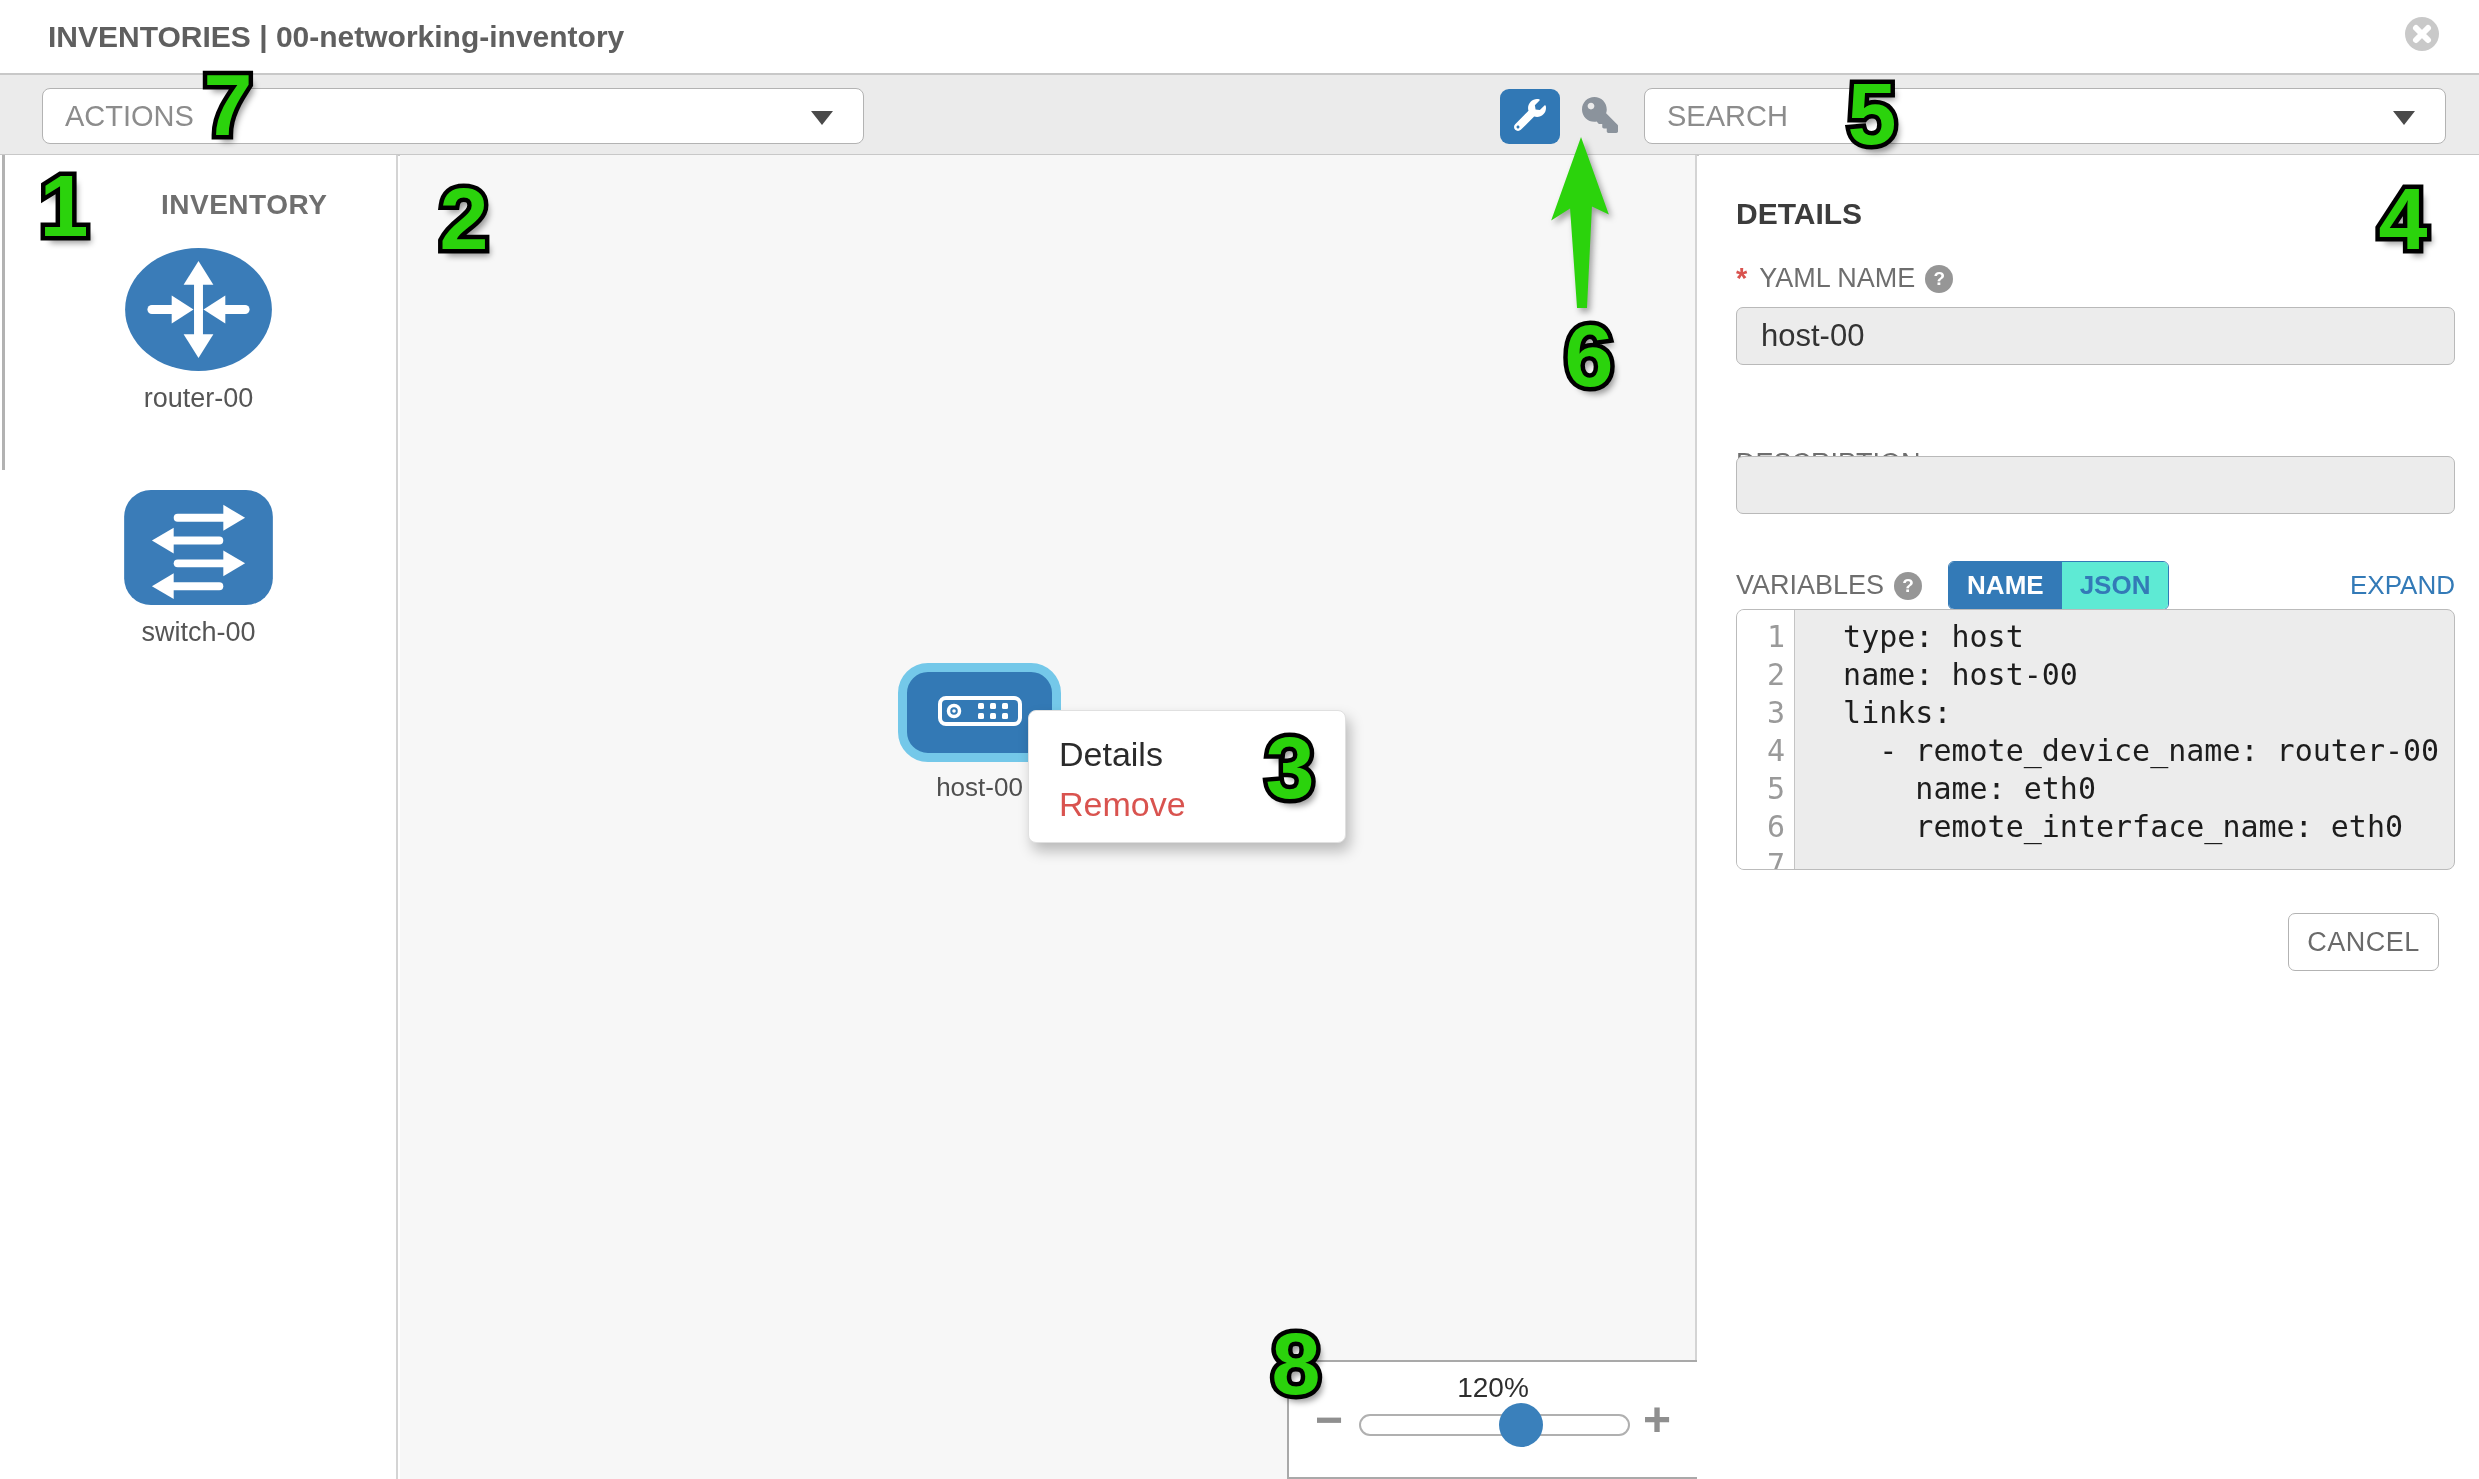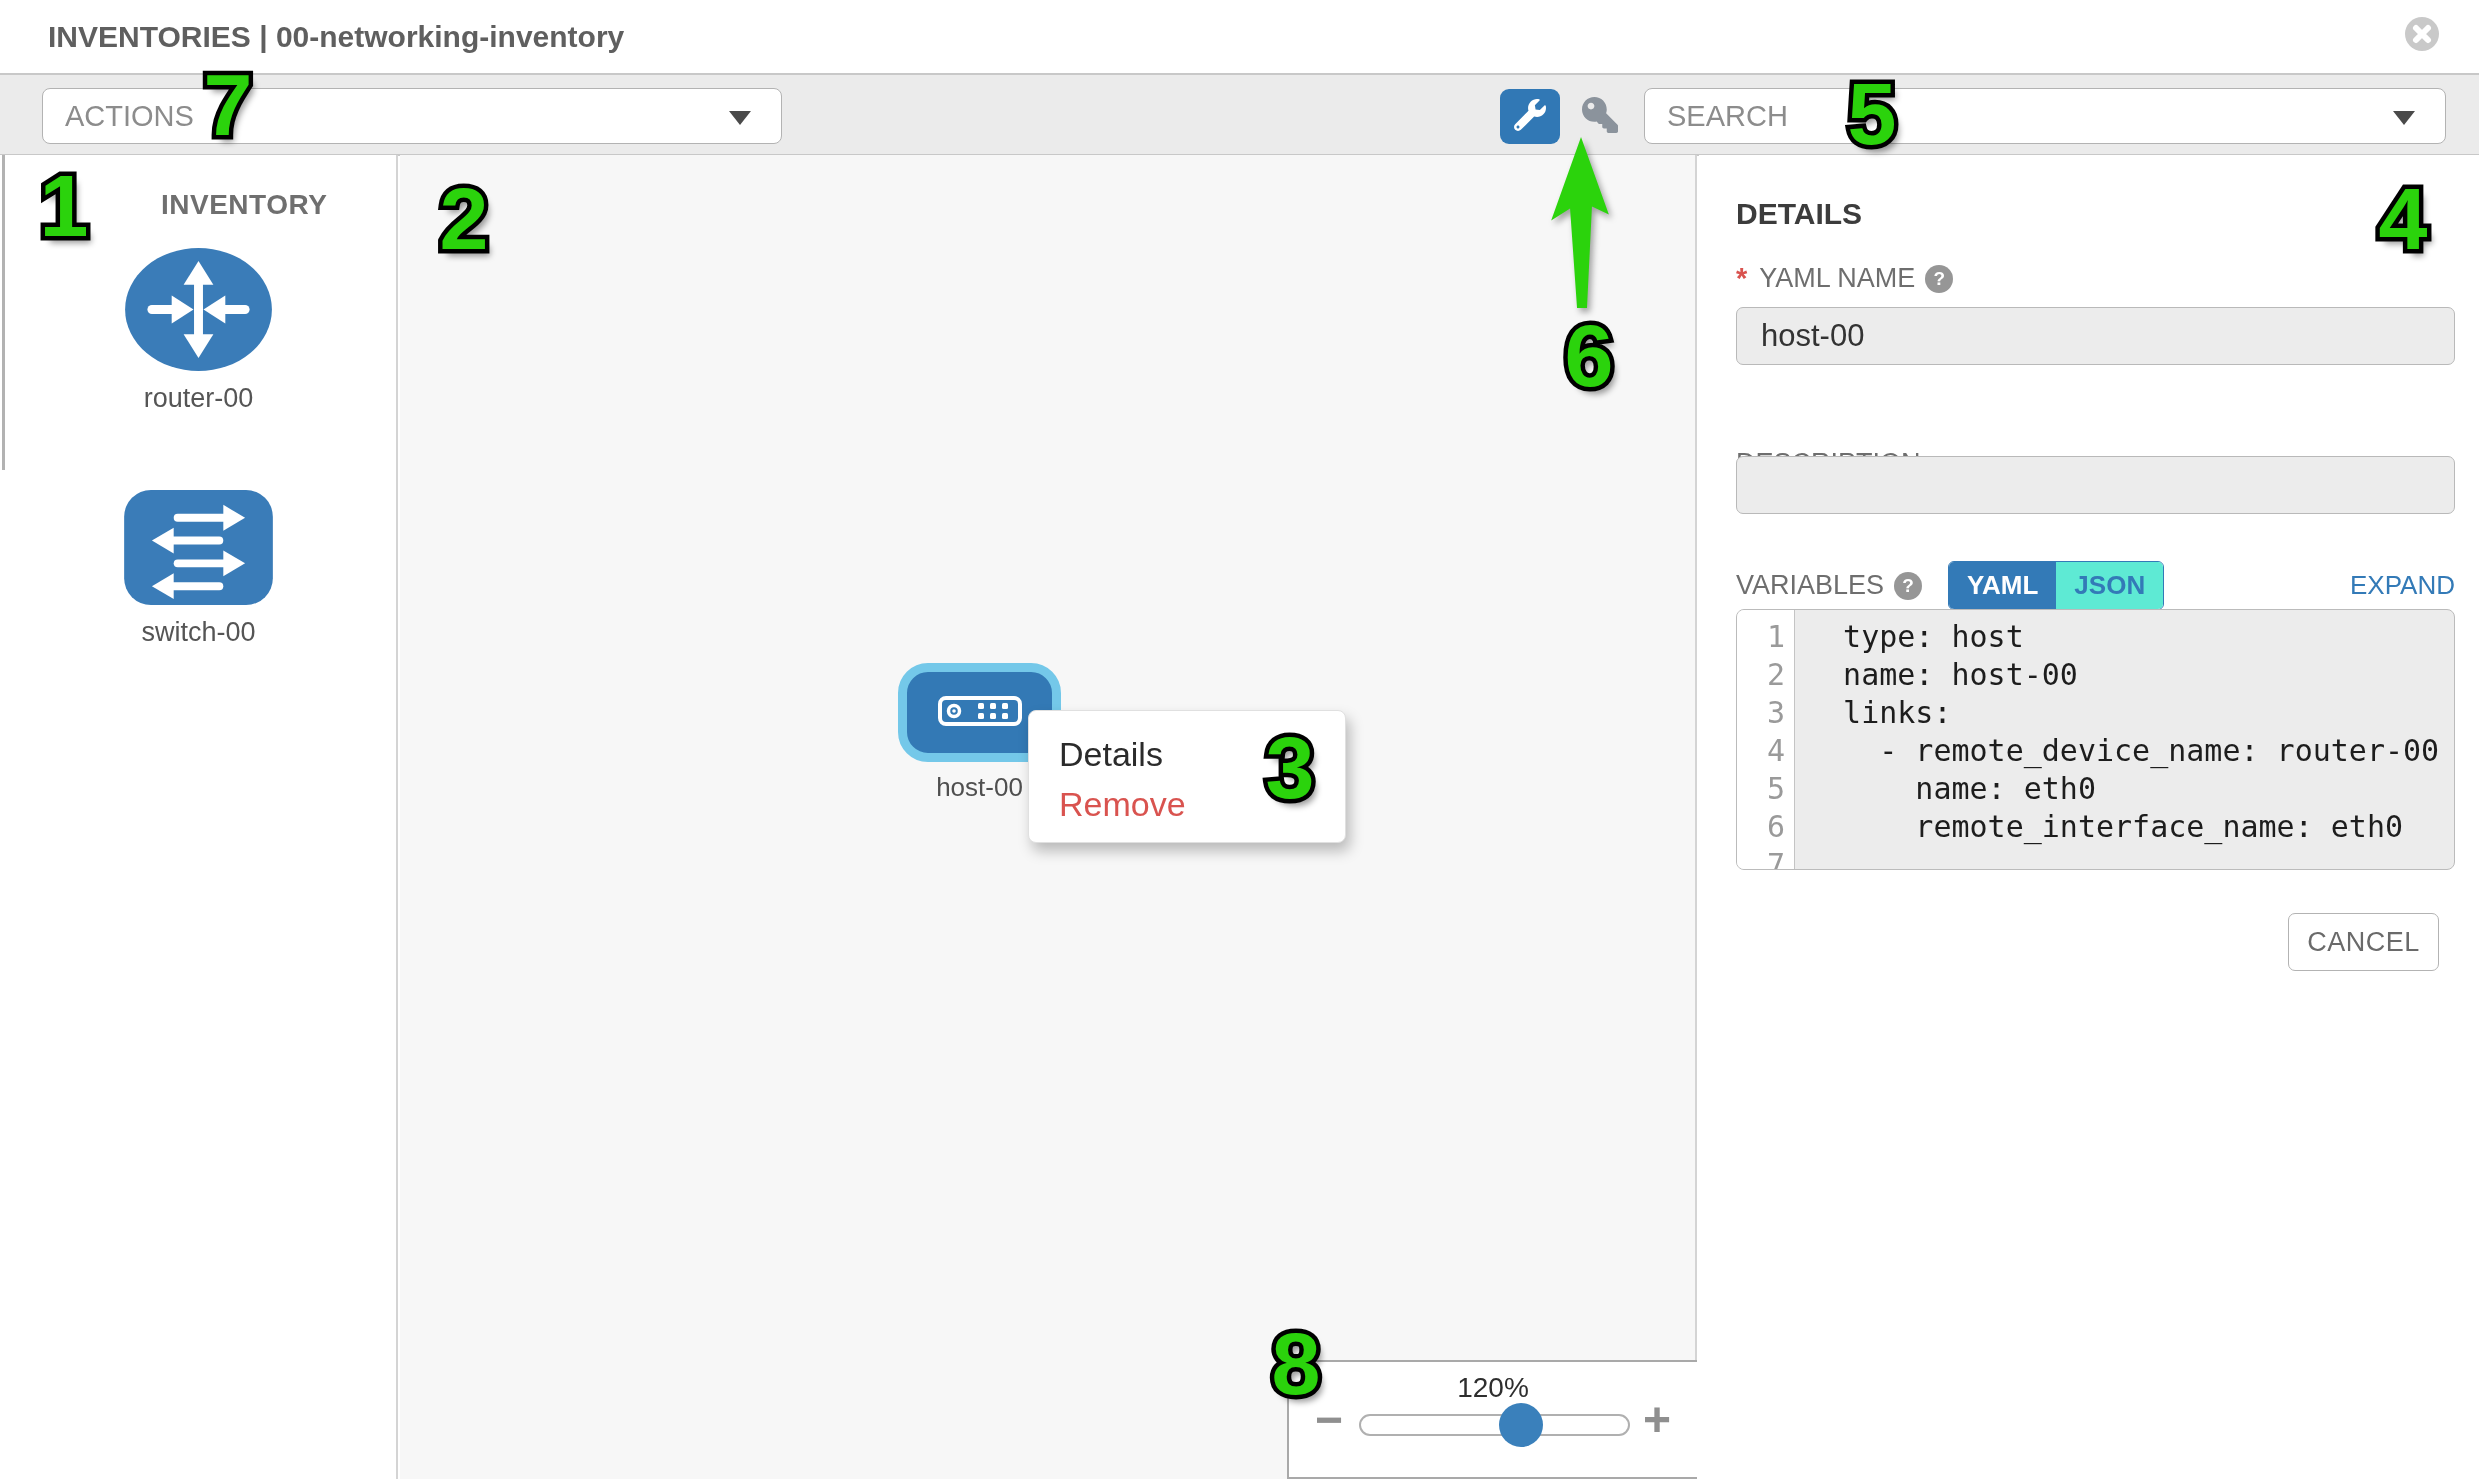--- a/index.html
+++ b/index.html
@@ -14,21 +14,21 @@
   
   .header { position:absolute; left:0; top:0; width:2480px; height:73px; background:#fff; }
   .header-title { position:absolute; left:48px; top:0; line-height:73px; font-size:30px; font-weight:bold; color:#5f5f5f; }
   .close-btn { position:absolute; left:2405px; top:17px; width:34px; height:34px; cursor:pointer; }
 
   
   .toolbar { position:absolute; left:0; top:73px; width:2480px; height:83px;
              background:#ebebeb; border-top:2px solid #c8c8c8; border-bottom:2px solid #c8c8c8; }
   .select-box { position:absolute; height:56px; background:#fff; border:1px solid #b3b3b3; border-radius:8px;
                 display:flex; align-items:center; color:#8c8c8c; font-size:29px; cursor:pointer; }
-  .actions-box { left:42px; top:13px; width:740px; padding-left:22px; }
+  .actions-box { left:42px; top:13px; width:822px; padding-left:22px; }
   .search-box  { left:1644px; top:13px; width:802px; padding-left:22px; }
   .caret { position:absolute; right:30px; top:50%; margin-top:-5px; width:0; height:0;
            border-left:11px solid transparent; border-right:11px solid transparent; border-top:14px solid #4a4a4a; }
   .wrench-btn { position:absolute; left:1500px; top:14px; width:60px; height:55px; background:#3178b5;
                 border-radius:9px; display:flex; align-items:center; justify-content:center; cursor:pointer; }
   .key-btn { position:absolute; left:1580px; top:22px; width:40px; height:40px; display:flex;
              align-items:center; justify-content:center; cursor:pointer; }
 
   
   .main { position:absolute; left:0; top:155px; width:2480px; height:1324px; }
@@ -253,21 +253,21 @@
 
       <div class="field-label-row row-description">
         <span>DESCRIPTION</span>
       </div>
       <input class="text-input input-description" value="" style="">
 
       <div class="field-label-row row-variables">
         <span>VARIABLES</span>
         <span class="help-badge">?</span>
         <span class="toggle-group">
-          <span class="toggle-btn toggle-yaml">YAML</span>
+          <span class="toggle-btn toggle-yaml">NAME</span>
           <span class="toggle-btn toggle-json">JSON</span>
         </span>
         <span class="expand-link">EXPAND</span>
       </div>
 
       <div class="editor">
         <div class="editor-gutter">
           <div class="gutter-num">1</div>
           <div class="gutter-num">2</div>
           <div class="gutter-num">3</div>

